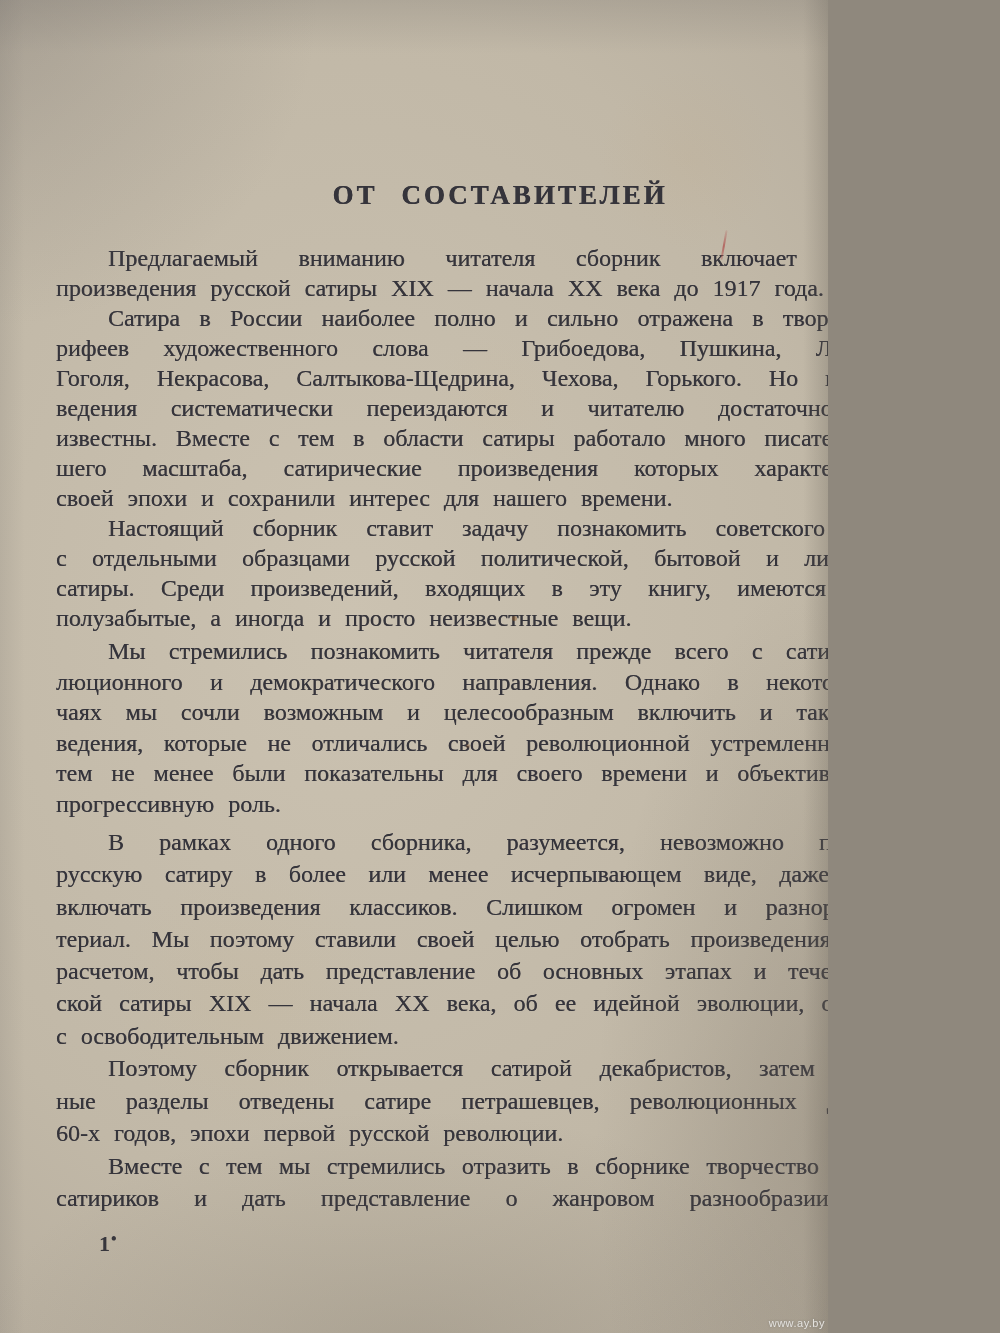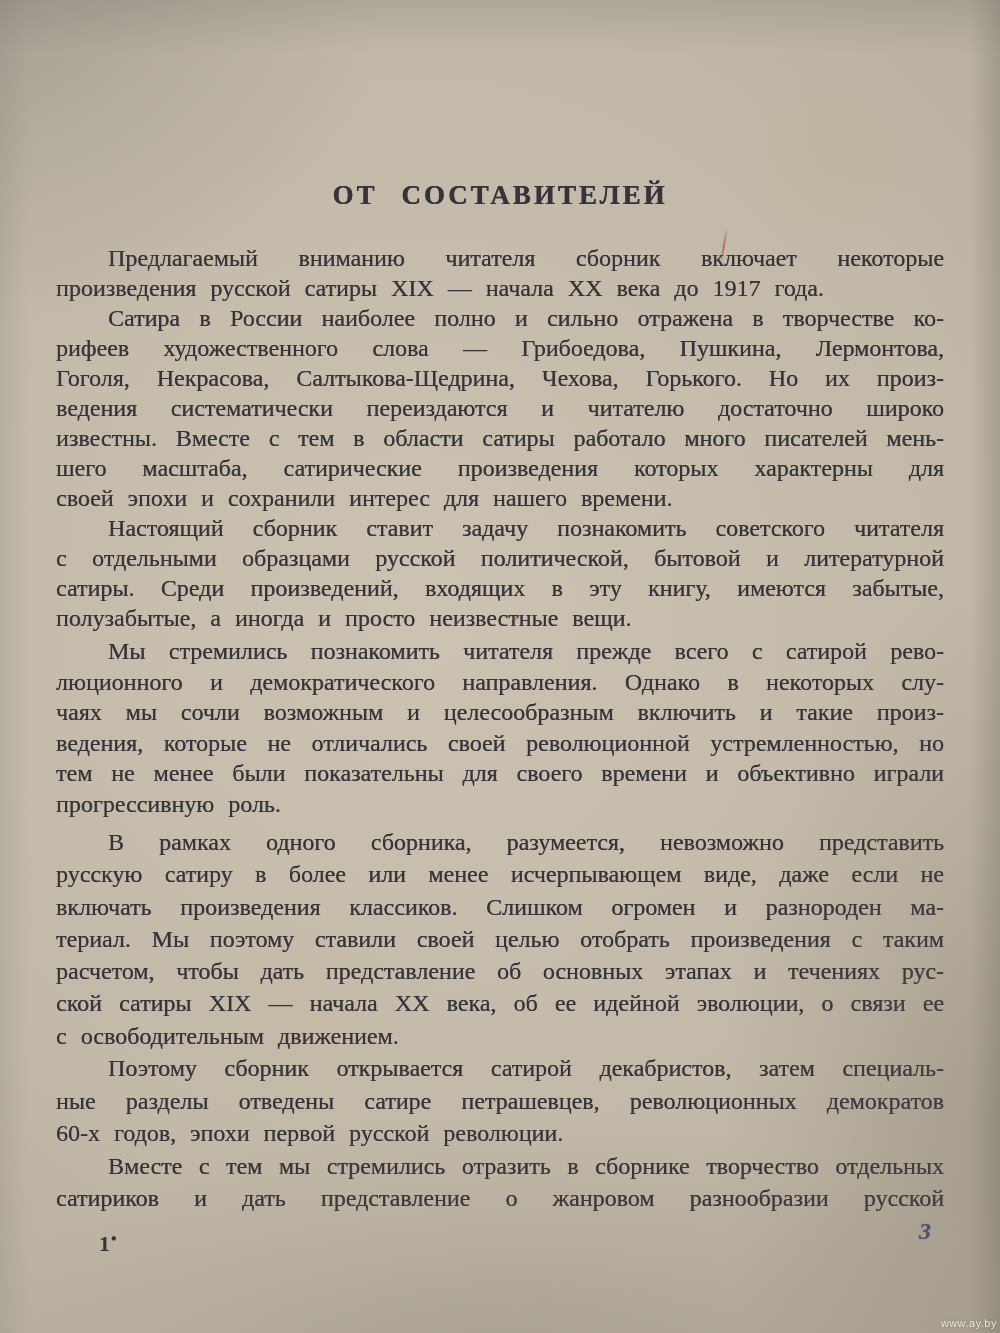--- a/index.html
+++ b/index.html
@@ -6,21 +6,21 @@
   body {
     width: 1000px; height: 1333px;
     font-family: "Liberation Serif", "DejaVu Serif", serif;
     background: #8f887d;
     overflow: hidden;
   }
 
   
   .photo {
     position: relative;
-    width: 1000px; height: 1333px;
+    width: 828px; height: 1333px;
     background:
       radial-gradient(ellipse 120% 95% at 42% 46%,
         var(--paper) 0%, #c1b8a7 48%, #b2a99a 80%, var(--paper-edge) 100%);
     overflow: hidden;
   }
   
   .photo::before {
     content: ""; position: absolute; inset: 0; pointer-events: none;
     background:
       radial-gradient(ellipse 55% 35% at 0% 0%,   rgba(120,115,112,0.30), transparent 70%),

